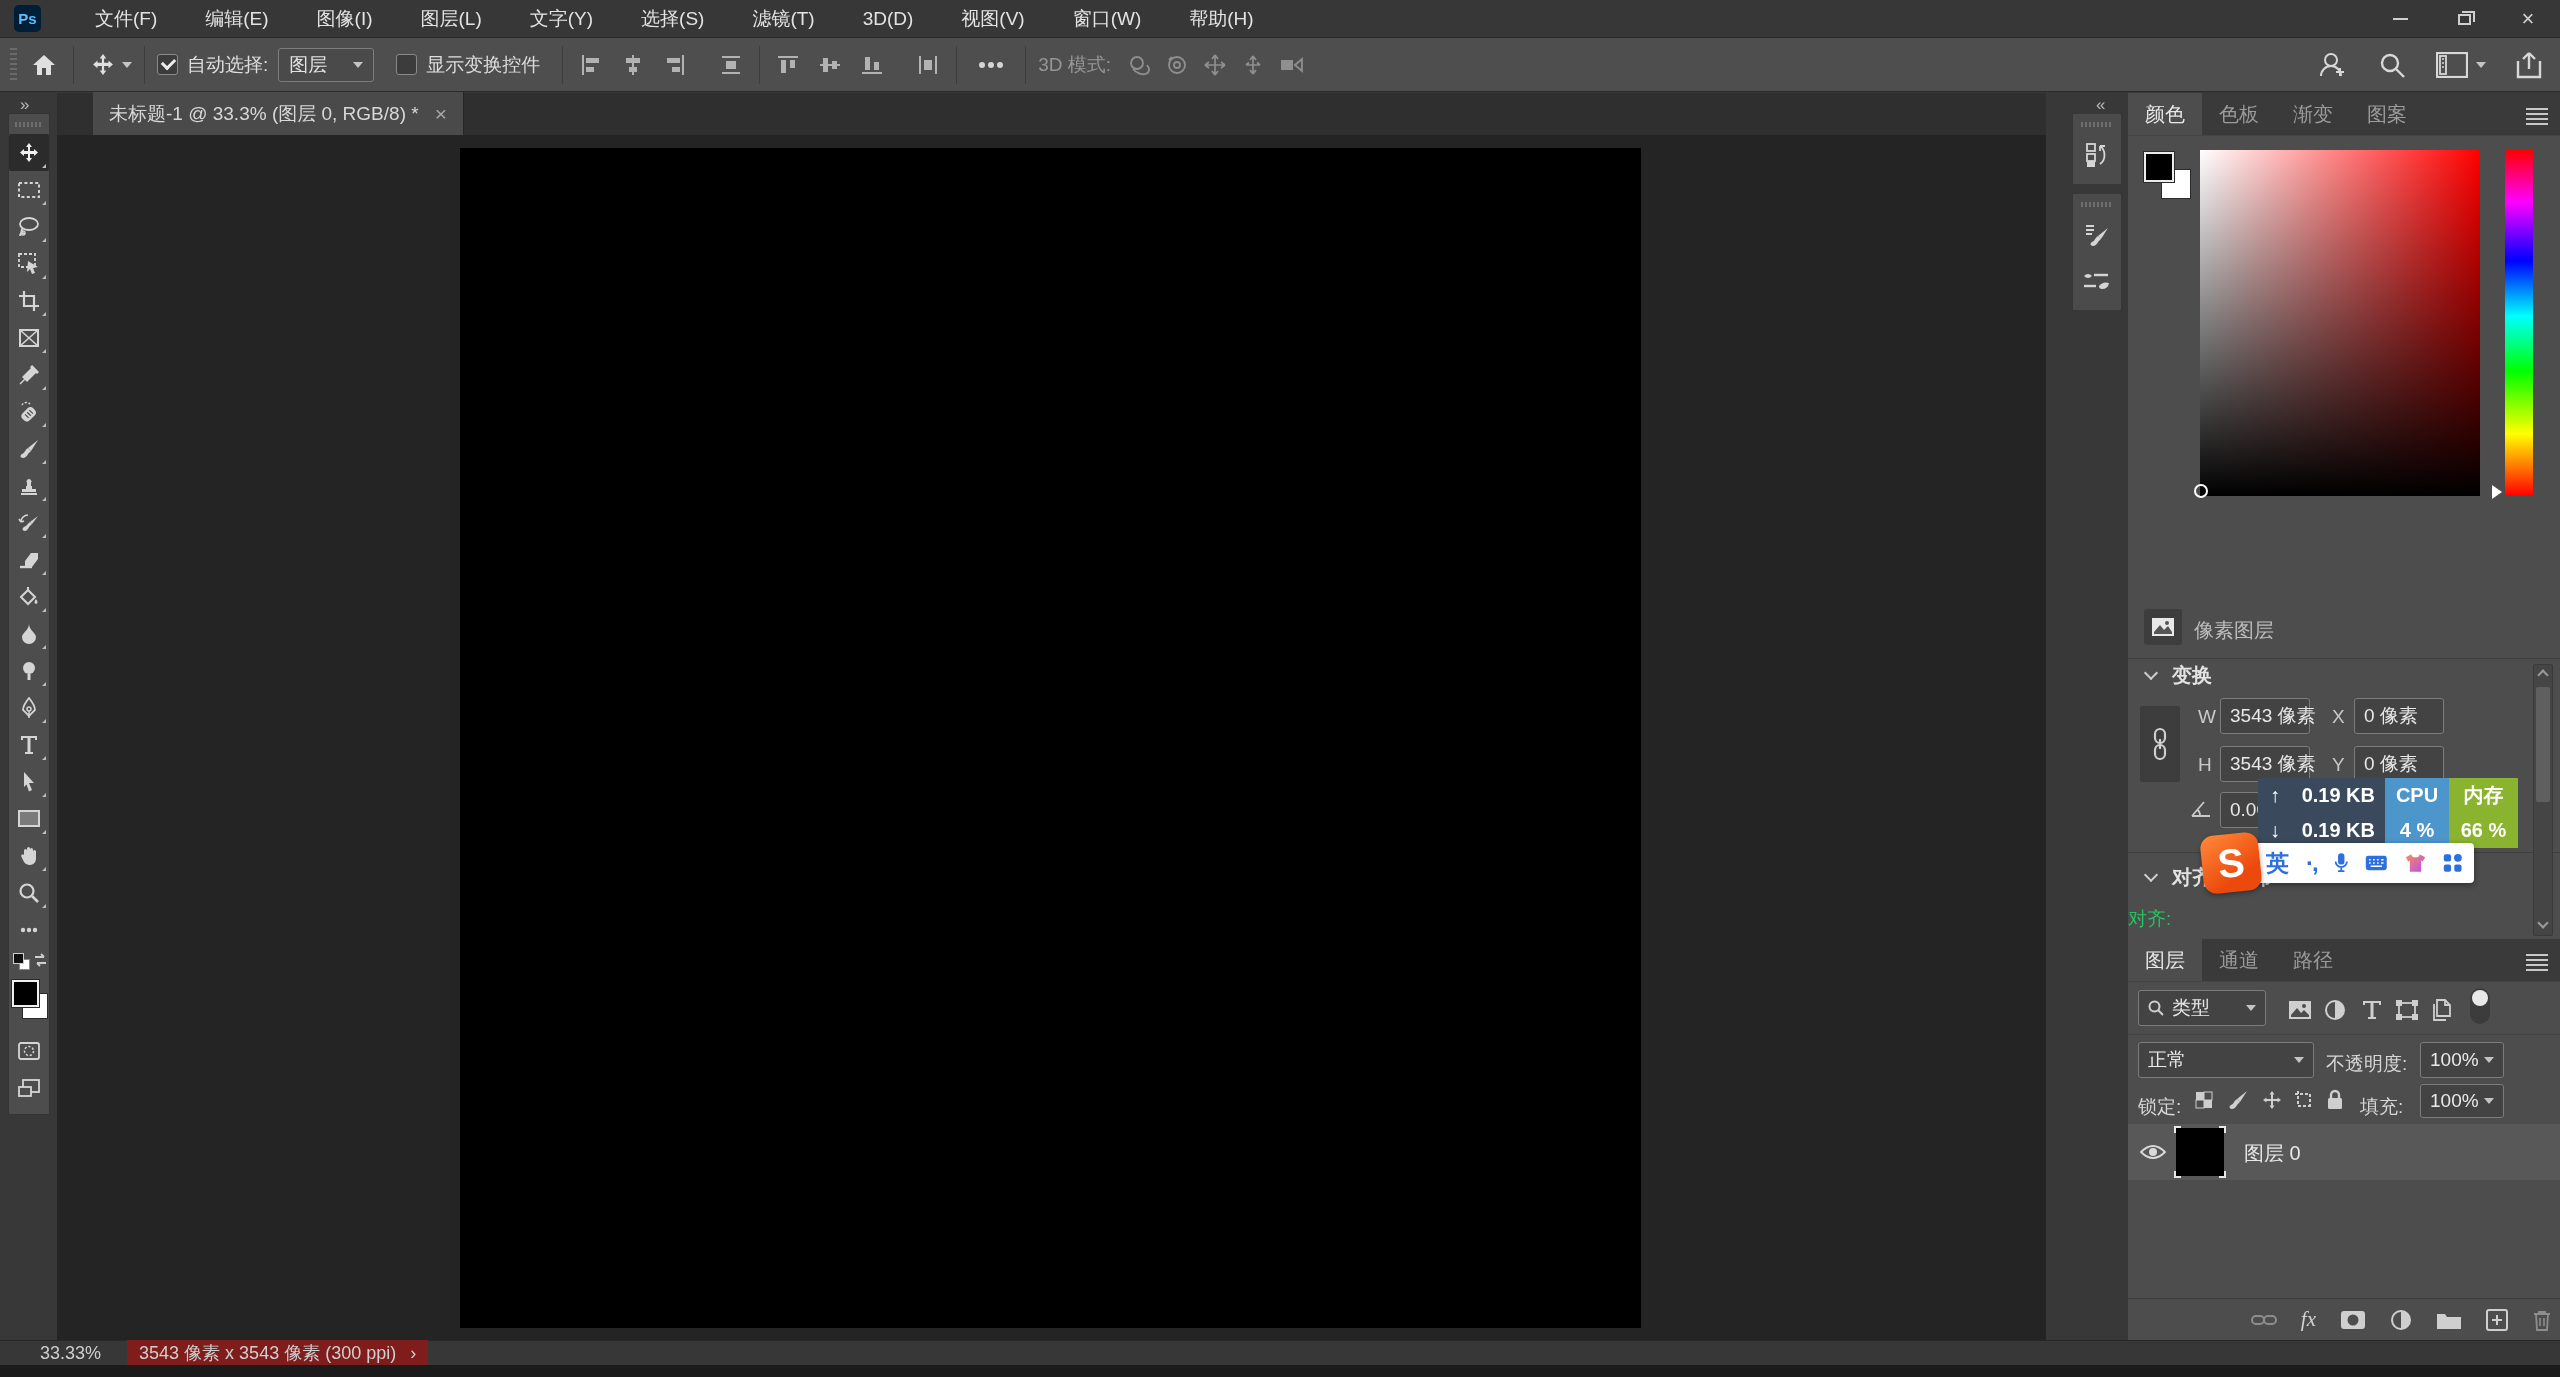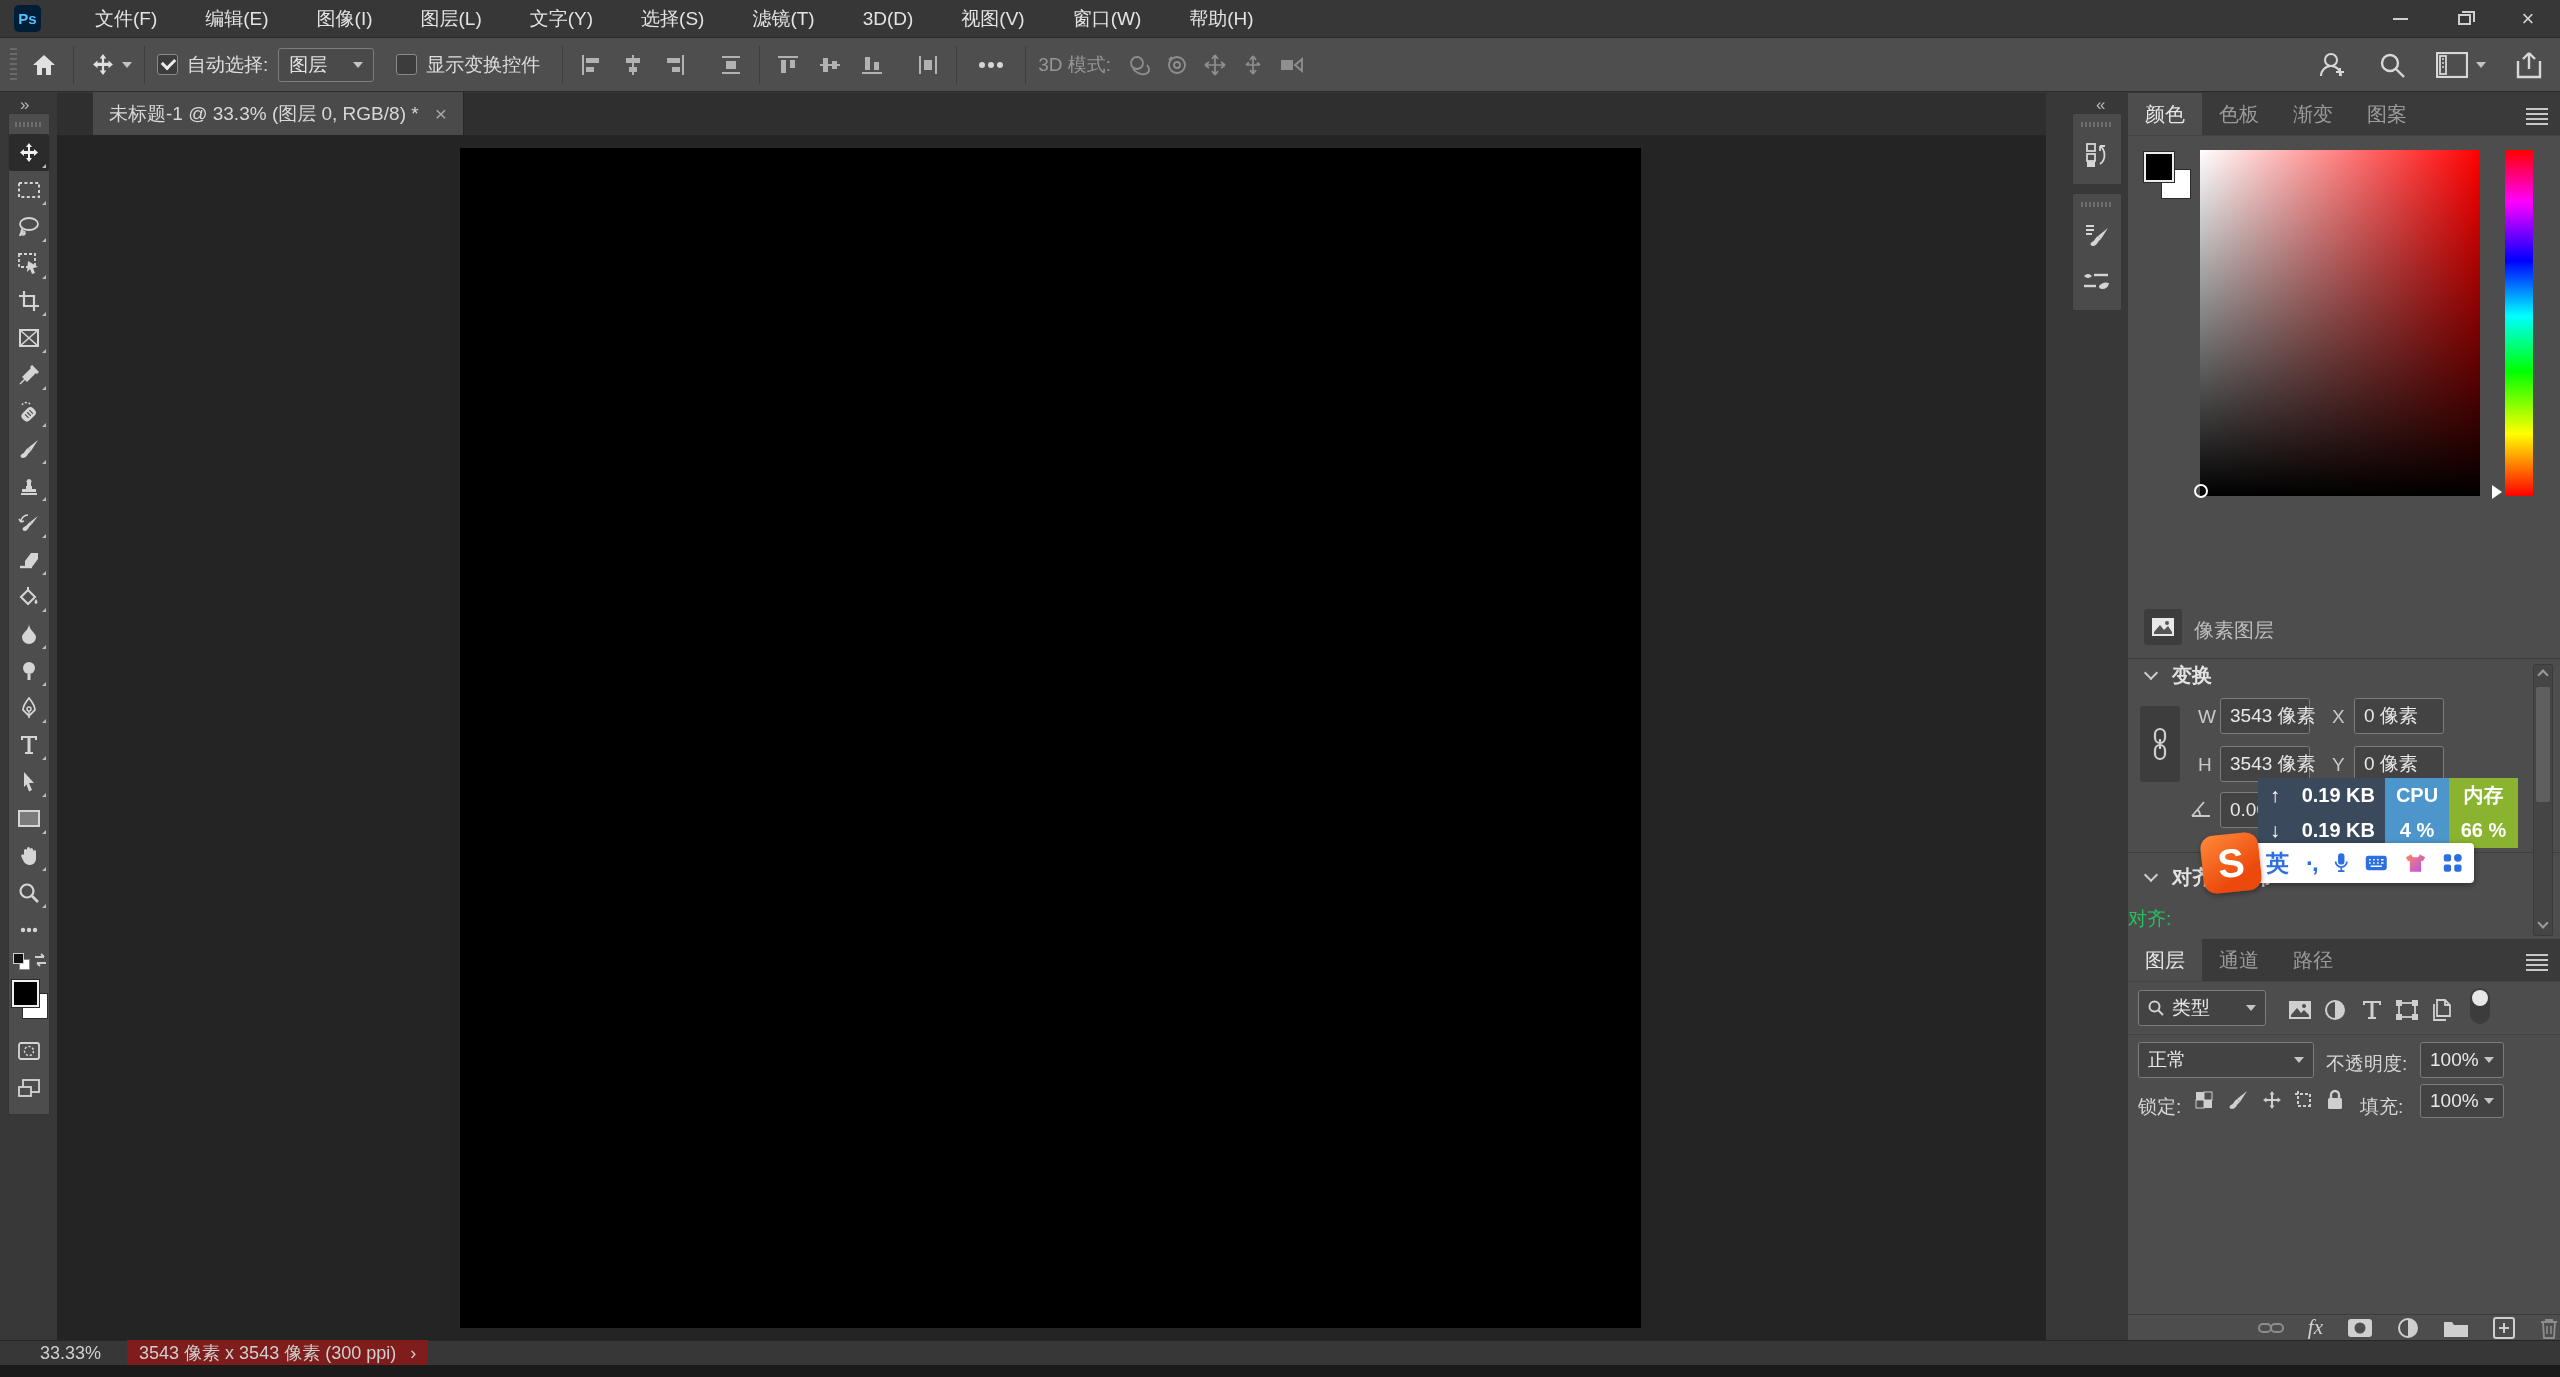--- a/index.html
+++ b/index.html
@@ -106,21 +106,21 @@
   .ltoggle{position:absolute;left:342px;top:6px;width:20px;height:36px;background:#3c3c3c;border-radius:10px;}
   .ltoggle::before{content:"";position:absolute;left:2px;top:2px;width:16px;height:16px;border-radius:50%;background:#e8e8e8;}
   .layer-row{position:absolute;left:0;right:0;top:142px;height:56px;background:#585858;display:flex;align-items:center;}
   .layer-thumb{position:absolute;left:48px;top:4px;width:48px;height:48px;background:#000;}
   .corner{position:absolute;width:7px;height:7px;border:0 solid #e8e8e8;}
   .c-tl{left:-2px;top:-2px;border-left-width:2px;border-top-width:2px;}
   .c-tr{right:-2px;top:-2px;border-right-width:2px;border-top-width:2px;}
   .c-bl{left:-2px;bottom:-2px;border-left-width:2px;border-bottom-width:2px;}
   .c-br{right:-2px;bottom:-2px;border-right-width:2px;border-bottom-width:2px;}
   .layer-name{position:absolute;left:116px;top:16px;color:#e8e8e8;font-size:20px;}
-  .lbottom{position:absolute;left:0;right:0;bottom:0;height:26px;border-top:1px solid #3b3b3b;display:flex;align-items:center;justify-content:flex-end;gap:24px;padding-right:1px;}
+  .lbottom{position:absolute;left:0;right:0;bottom:0;height:42px;border-top:1px solid #3b3b3b;display:flex;align-items:center;justify-content:flex-end;gap:24px;padding-right:8px;}
   .fx-label{color:#d2d2d2;font-size:21px;font-style:italic;font-family:"Liberation Serif","DejaVu Serif",serif;}
   
   .statusbar{position:absolute;left:0;right:0;top:1340px;height:25px;background:#373737;border-top:1px solid #262626;display:flex;align-items:center;color:#cfcfcf;font-size:18px;}
   .status-zoom{margin-left:40px;}
   .status-chip{margin-left:26px;background:#7f1d1d;padding:1px 12px;display:flex;gap:14px;align-items:center;}
   .bottom-strip{position:absolute;left:0;right:0;bottom:0;height:12px;background:#1b1b1b;}
   
   .net-monitor{position:absolute;left:2258px;top:778px;width:260px;height:70px;display:grid;
     grid-template-columns:127px 64px 69px;grid-template-rows:35px 35px;z-index:40;
     color:#fff;font-weight:bold;font-size:20px;}
@@ -678,20 +678,33 @@
           <svg width="18" height="21" viewBox="0 0 18 21" style="position:absolute;left:198px;top:107px">
               <rect x="2" y="9" width="14" height="11" rx="1.5" fill="#cfcfcf"></rect>
               <path d="M5 9 V6 a4 4 0 0 1 8 0 V9" fill="none" stroke="#cfcfcf" stroke-width="2.4"></path>
             </svg>
           <span class="plabel" style="left:232px;top:112px;color:#d6d6d6">填充:</span>
           <div class="field" style="left:292px;top:102px;width:84px;height:34px">
             <span>100%</span>
             <span class="chev fchev"></span>
           </div>
 
+          <div class="layer-row">
+            <svg width="26" height="18" viewBox="0 0 26 18" style="position:absolute;left:12px;top:19px">
+                <path d="M1 9 Q13 -3 25 9 Q13 21 1 9 Z" fill="none" stroke="#dadada" stroke-width="1.8"></path>
+                <circle cx="13" cy="9" r="4" fill="#dadada"></circle>
+              </svg>
+            <div class="layer-thumb">
+              <span class="corner c-tl"></span>
+                <span class="corner c-tr"></span>
+              <span class="corner c-bl"></span>
+                <span class="corner c-br"></span>
+            </div>
+            <span class="layer-name">图层 0</span>
+          </div>
 
           <div class="lbottom">
             <svg width="26" height="14" viewBox="0 0 26 14">
                 <rect x="1" y="3" width="12" height="8" rx="4" fill="none" stroke="#8d8d8d" stroke-width="2"></rect>
                 <rect x="13" y="3" width="12" height="8" rx="4" fill="none" stroke="#8d8d8d" stroke-width="2"></rect>
               </svg>
             <span class="fx-label">fx</span>
             <svg width="26" height="20" viewBox="0 0 26 20">
                 <rect x="1" y="1" width="24" height="18" rx="3" fill="#cfcfcf"></rect>
                 <circle cx="13" cy="10" r="5.5" fill="#4d4d4d"></circle>

